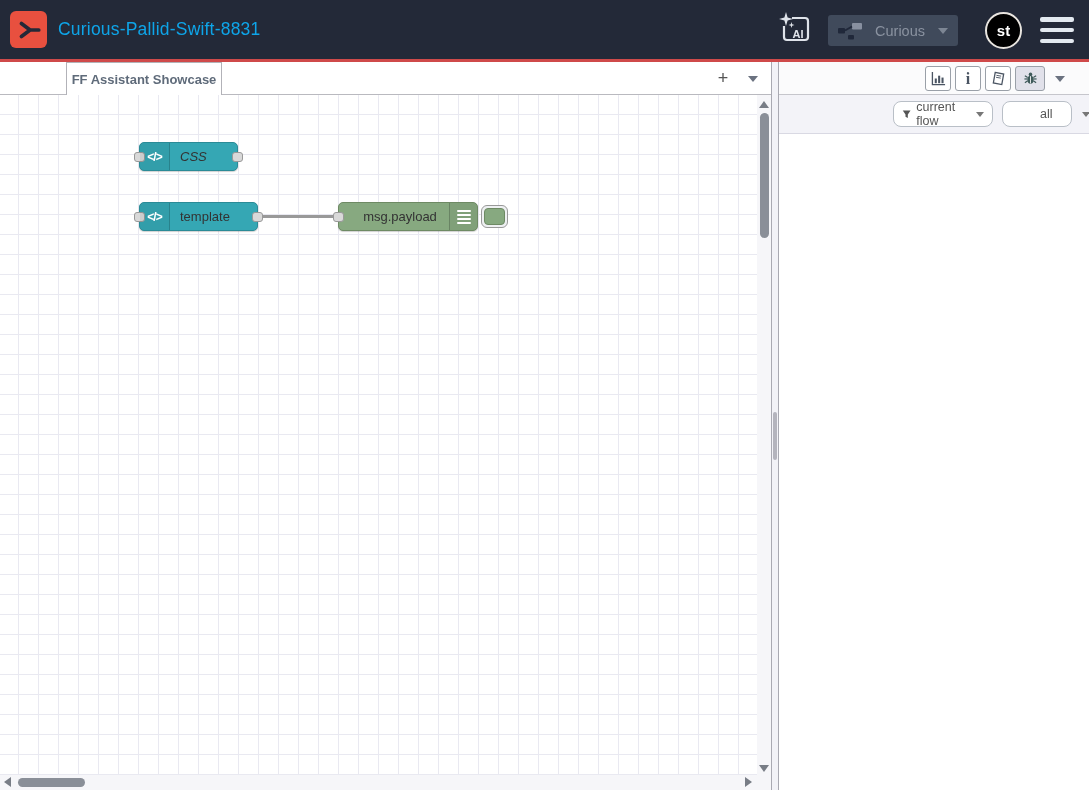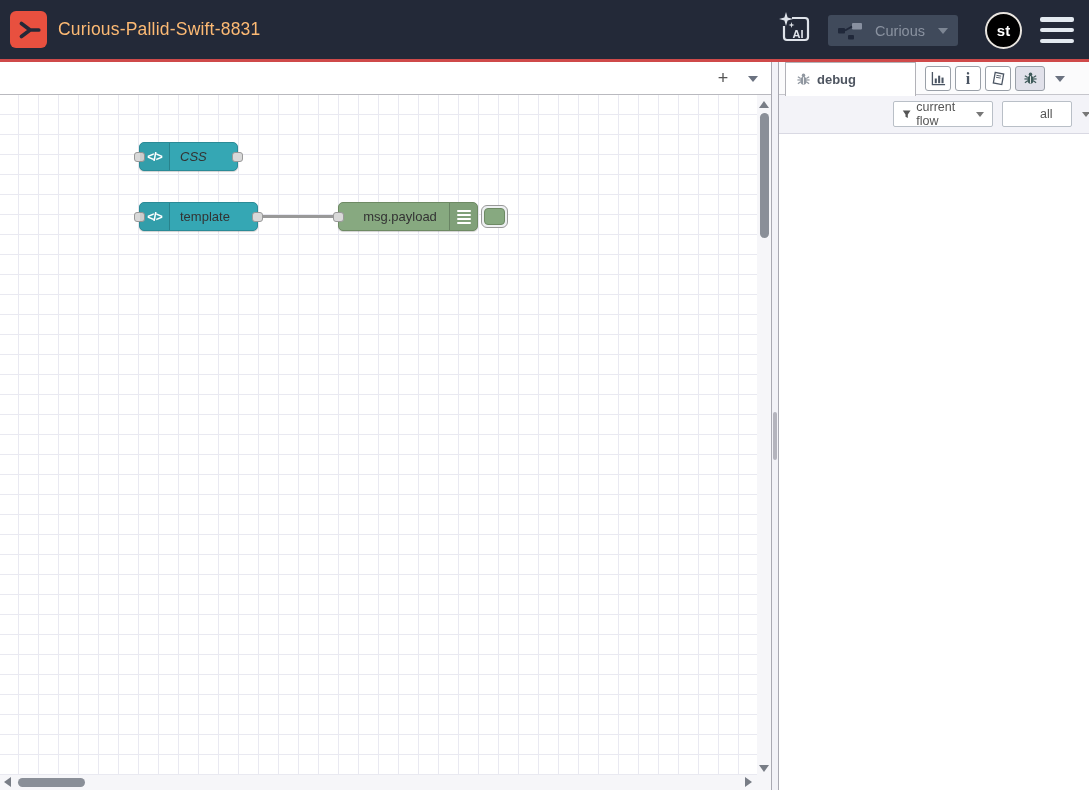--- a/index.html
+++ b/index.html
@@ -6,21 +6,21 @@
   html,body { width:1089px; height:790px; }
   body { font-family: "Liberation Sans", sans-serif; background:#fff; }
   #app { position:relative; width:1089px; height:790px; overflow:hidden; background:#fff; }
 
   
   .header { position:absolute; left:0; top:0; width:1089px; height:62px;
             background:#232938; border-bottom:3px solid #cf4a4a; }
   .logo { position:absolute; left:10px; top:11px; width:37px; height:37px;
           border-radius:6px; background:#e8503f; display:flex; align-items:center; justify-content:center; }
   .app-title { position:absolute; left:58px; top:0; height:59px; line-height:59px;
-               color:#fdba74; font-size:17.5px; letter-spacing:0.2px; }
+               color:#0ea5e9; font-size:17.5px; letter-spacing:0.2px; }
   .ai-btn { position:absolute; left:776px; top:11px; width:38px; height:38px;
             display:flex; align-items:flex-start; justify-content:center; cursor:pointer; }
   .deploy-btn { position:absolute; left:828px; top:15px; width:130px; height:31px;
                 background:#404a5b; border-radius:3px; display:flex; align-items:center; padding:0 10px; }
   .deploy-label { color:#8a92a0; font-size:14.5px; flex:1; text-align:center; }
   .caret { width:0; height:0; border-left:5px solid transparent; border-right:5px solid transparent;
            border-top:6px solid #7d8694; }
   .avatar { position:absolute; left:985px; top:12px; width:37px; height:37px; border-radius:50%;
             background:#000000; border:2px solid #e8e4df; color:#fff; font-size:15px; font-weight:bold;
             display:flex; align-items:center; justify-content:center; }
@@ -104,21 +104,21 @@
   .sb-btn { position:absolute; top:4px; width:26px; height:25px; background:#fff;
             border:1px solid #9aa0a8; border-radius:3px; color:#4b5563;
             display:flex; align-items:center; justify-content:center; cursor:pointer; }
   .sb-btn.active { background:#e1e1ea; width:30px; color:#3f5a5a; }
   .sb-caret { position:absolute; left:276px; top:14px; border-top-color:#6b7280; cursor:pointer; }
   .serif-i { font-family:"Liberation Serif", serif; font-weight:bold; font-size:16px; line-height:1; }
 
   .sb-toolbar { position:absolute; left:0; top:33px; width:310px; height:39px; background:#f3f3f8;
                 border-bottom:1px solid #d9d9e3; }
   .tool-btn { position:absolute; top:6px; height:26px; background:#fff; border:1px solid #b9bfc7;
-              border-radius:2px; color:#555; font-size:12.5px; display:flex; align-items:center;
+              border-radius:8px; color:#555; font-size:12.5px; display:flex; align-items:center;
               gap:5px; padding:0 8px; cursor:pointer; }
   .tool-btn .caret { border-left-width:4px; border-right-width:4px; border-top-width:5px; border-top-color:#777; }
   .sb-content { position:absolute; left:0; top:72px; width:310px; height:656px; background:#fff; }
 </style>
 </head>
 <body>
 
 <div id="app">
 
   <div class="header">
@@ -154,20 +154,23 @@
     </div>
 
     <div class="hamburger">
       <span></span>
       <span></span>
       <span></span>
     </div>
   </div>
 
   <div class="ws-tabbar">
+    <div class="ws-tab">
+      <span>FF Assistant Showcase</span>
+    </div>
     <div class="ws-add">+</div>
     <div class="caret ws-menu-caret"></div>
   </div>
 
   <div class="canvas">
     <svg class="wire-layer">
       <path d="M259 121.5 C 290 121.5, 306 121.5, 337 121.5" stroke="#999" stroke-width="3" fill="none" stroke-linecap="round"></path>
     </svg>
 
     <div class="node node-teal" style="left:139px; top:47px; width:99px;">
@@ -212,36 +215,20 @@
     <span class="hthumb"></span>
     <span class="arrow-right"></span>
   </div>
 
   <div class="splitter">
     <div class="splitter-handle"></div>
   </div>
 
   <div class="sidebar">
     <div class="sb-tabbar">
-      <div class="sb-tab">
-        <svg width="15" height="15" viewBox="0 0 16 16" style="color:#9097a0">
-          <g stroke="currentColor" fill="none" stroke-width="1.3">
-            <line x1="2" y1="5" x2="5" y2="7"></line>
-              <line x1="1.5" y1="8.5" x2="5" y2="8.5"></line>
-              <line x1="2" y1="12.5" x2="5" y2="10.5"></line>
-            <line x1="14" y1="5" x2="11" y2="7"></line>
-              <line x1="14.5" y1="8.5" x2="11" y2="8.5"></line>
-              <line x1="14" y1="12.5" x2="11" y2="10.5"></line>
-          </g>
-          <circle cx="8" cy="3.6" r="1.9" fill="currentColor"></circle>
-          <ellipse cx="8" cy="9.3" rx="3.3" ry="4.2" fill="currentColor"></ellipse>
-          <line x1="8" y1="5.5" x2="8" y2="13.2" stroke="#fff" stroke-width="0.9"></line>
-        </svg>
-        <span>debug</span>
-      </div>
 
       <div class="sb-btn" style="left:146px">
         <svg width="15" height="15" viewBox="0 0 16 16">
           <path d="M1.5 1 V14.5 H15" stroke="currentColor" stroke-width="1.4" fill="none"></path>
           <rect x="4" y="8" width="2.2" height="5" fill="currentColor"></rect>
           <rect x="7.6" y="5" width="2.2" height="8" fill="currentColor"></rect>
           <rect x="11.2" y="7" width="2.2" height="6" fill="currentColor"></rect>
         </svg>
       </div>
       <div class="sb-btn" style="left:176px">

